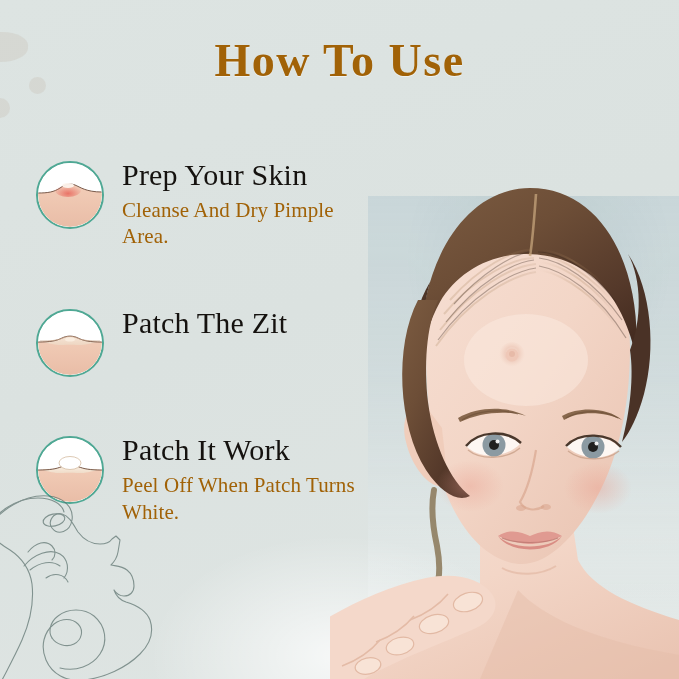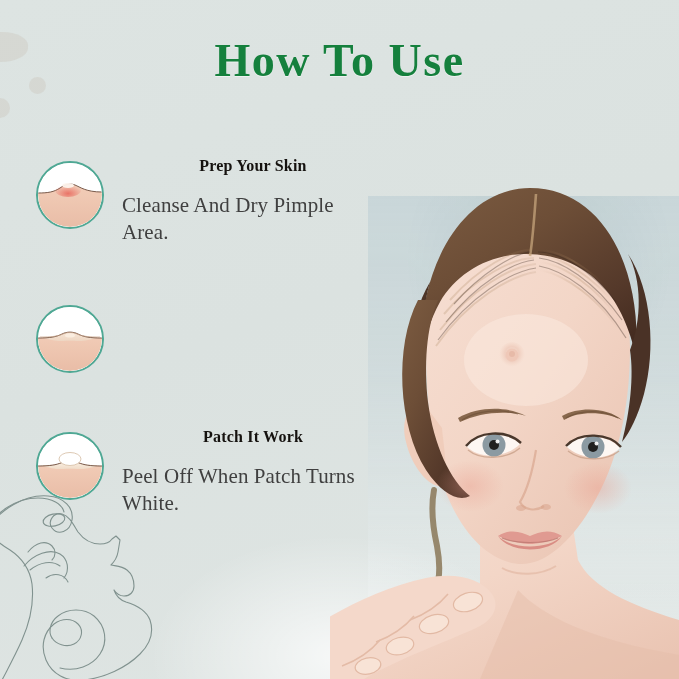--- a/index.html
+++ b/index.html
@@ -75,21 +75,21 @@
   
   .title {
     position: absolute;
     left: 0;
     top: 34px;
     width: 679px;
     text-align: center;
     font-size: 46px;
     font-weight: 700;
     letter-spacing: 1.5px;
-    color: #15803d;
+    color: #a16207;
     font-family: "Liberation Serif", "DejaVu Serif", serif;
     text-shadow: 0 1px 0 rgba(255,255,255,0.5);
   }
 
   
   .steps {
     position: absolute;
     left: 0;
     top: 152px;
     width: 420px;
@@ -112,33 +112,32 @@
     background: #ffffff;
     box-sizing: border-box;
     margin-top: 9px;
   }
   .step-icon svg { display: block; width: 100%; height: 100%; }
   .step-text {
     padding-left: 18px;
     padding-top: 4px;
   }
   .step-title {
-    font-size: 16px;
-    font-weight: 700;
+    font-size: 30px;
+    font-weight: 400;
     color: #15120f;
     line-height: 1.25;
     letter-spacing: 0.2px;
-    text-align: center;
   }
   .step-desc {
     font-size: 21px;
     font-weight: 400;
-    color: #404040;
+    color: #a16207;
     line-height: 1.28;
-    margin-top: 16px;
+    margin-top: 3px;
     max-width: 262px;
     letter-spacing: 0.1px;
   }
 
   
   .lineart {
     position: absolute;
     left: -6px;
     top: 492px;
     width: 236px;
@@ -359,20 +358,21 @@
             <rect width="64" height="64" fill="#ffffff"></rect>
             <path d="M0 31 C12 31 18 30 24 27 C29 24.5 35 24.5 40 27 C46 30 52 31 64 31 L64 64 L0 64 Z" fill="url(#sk2)"></path>
             <path d="M2 30 C13 30 19 29.5 25 27 C30 24.8 34 24.8 39 27 C45 29.5 51 30 62 30 C51 33 45 34.5 39 34 C34 33.6 30 33.6 25 34 C19 34.5 13 33 2 30 Z" fill="url(#pt2)"></path>
             <path d="M0 31 C12 31 18 30 24 27 C29 24.5 35 24.5 40 27 C46 30 52 31 64 31" fill="none" stroke="#6a4a3a" stroke-width="0.9"></path>
             <path d="M2 30 C13 30 19 29.5 25 27 C30 24.8 34 24.8 39 27 C45 29.5 51 30 62 30" fill="none" stroke="#c9a78e" stroke-width="0.8" opacity="0.9"></path>
             <ellipse cx="32" cy="28.5" rx="5" ry="2" fill="#fbf0e4" opacity="0.8"></ellipse>
           </g>
         </svg>
       </div>
       <div class="step-text">
+        <div class="step-title">Patch The Zit</div>
       </div>
     </div>
 
     <div class="step">
       <div class="step-icon">
         <svg viewBox="0 0 64 64">
           <defs>
             <clipPath id="c3">
                 <circle cx="32" cy="32" r="32"></circle>
               </clipPath>

